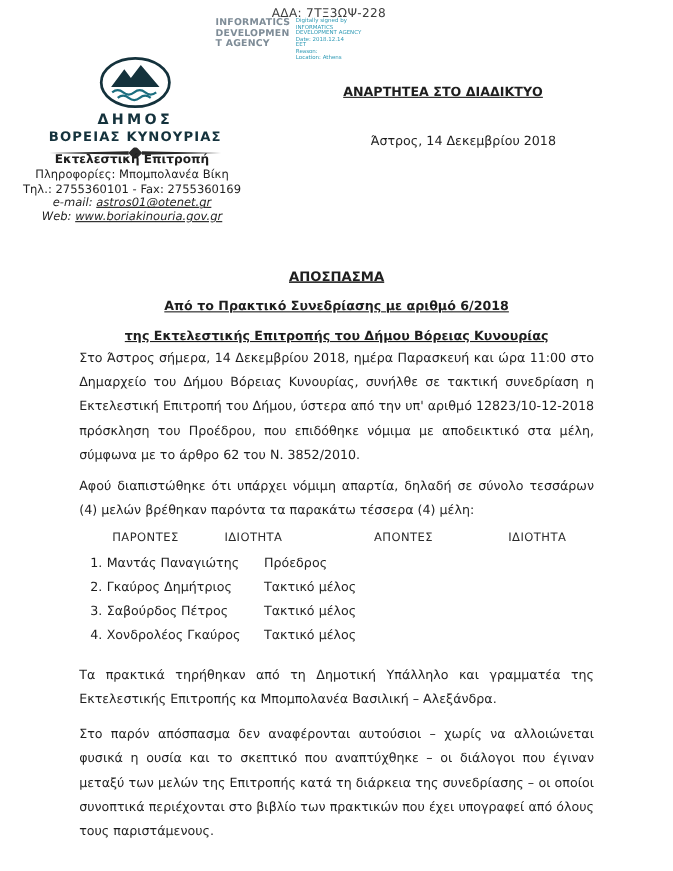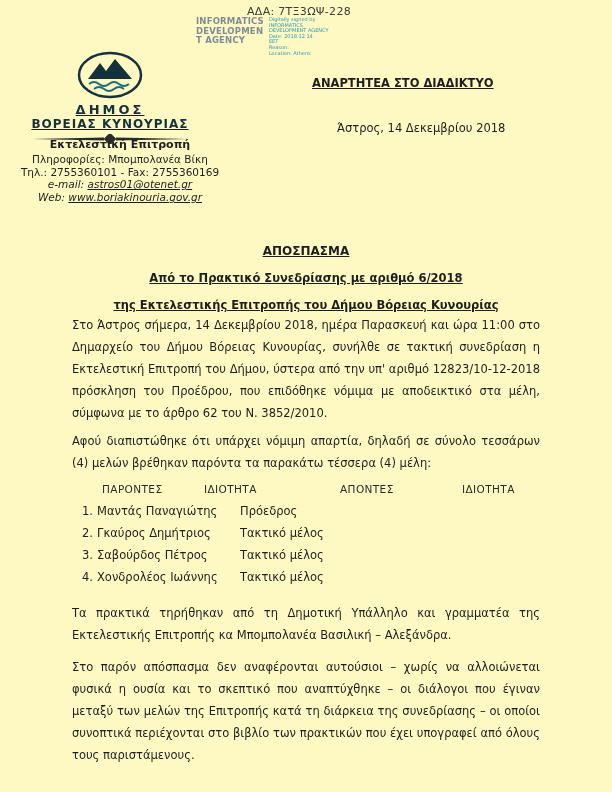--- a/index.html
+++ b/index.html
@@ -1,20 +1,20 @@
 <!DOCTYPE html>
 <html><head>
 <meta charset="utf-8">
 <style>
   html, body { margin: 0; padding: 0; background: #e8e8e8; }
   .page {
     position: relative;
     width: 612px; height: 792px;
     margin: 0 auto;
-    background: #fef9c3;
+    background: #ffffff;
     font-family: "DejaVu Sans", sans-serif;
     color: #1e1e1e;
     overflow: hidden;
   }
 
   
   .ada {
     position: absolute; top: 5px; left: 247px;
     font-size: 11px; color: #3c3c3c; letter-spacing: 0.3px;
   }
@@ -24,21 +24,21 @@
   .stamp-agency {
     color: #7e8c97; font-size: 8.5px; font-weight: bold;
     line-height: 9.5px; letter-spacing: 0.2px; white-space: pre-line;
   }
   .stamp-details {
     color: #2f9ab5; font-size: 5px; line-height: 5.6px; width: 78px;
     white-space: pre-line;
   }
 
   
-  .logo-block { position: absolute; top: 50px; left: 20px; width: 180px; text-align: center; text-decoration: underline; }
+  .logo-block { position: absolute; top: 50px; left: 33px; width: 180px; text-align: center; }
   .logo-svg { display: block; margin: 0 auto; }
   .muni-line1 { font-size: 13px; font-weight: bold; letter-spacing: 3px; margin-top: 2px; color: #14323c; }
   .muni-line2 { font-size: 12px; font-weight: bold; letter-spacing: 1px; color: #14323c; }
   .divider-svg { display: block; margin: 3px auto 0 auto; }
 
   
   .anartitea {
     position: absolute; top: 76px; left: 312px;
     font-size: 11.5px; font-weight: bold; text-decoration: underline;
   }
@@ -148,21 +148,21 @@
       </div>
       <div class="att-row">
         <span class="att-name-cell"><span>2.</span><span class="nm">Γκαύρος Δημήτριος</span></span>
         <span class="att-role-cell">Τακτικό μέλος</span>
       </div>
       <div class="att-row">
         <span class="att-name-cell"><span>3.</span><span class="nm">Σαβούρδος Πέτρος</span></span>
         <span class="att-role-cell">Τακτικό μέλος</span>
       </div>
       <div class="att-row">
-        <span class="att-name-cell"><span>4.</span><span class="nm">Χονδρολέος Ιωάννης</span></span>
+        <span class="att-name-cell"><span>4.</span><span class="nm">Χονδρολέος Γκαύρος</span></span>
         <span class="att-role-cell">Τακτικό μέλος</span>
       </div>
     </div>
 
     <p class="p3">Τα πρακτικά τηρήθηκαν από τη Δημοτική Υπάλληλο και γραμματέα της Εκτελεστικής Επιτροπής κα Μπομπολανέα Βασιλική – Αλεξάνδρα.</p>
     <p class="p4">Στο παρόν απόσπασμα δεν αναφέρονται αυτούσιοι – χωρίς να αλλοιώνεται φυσικά η ουσία και το σκεπτικό που αναπτύχθηκε – οι διάλογοι που έγιναν μεταξύ των μελών της Επιτροπής κατά τη διάρκεια της συνεδρίασης – οι οποίοι συνοπτικά περιέχονται στο βιβλίο των πρακτικών που έχει υπογραφεί από όλους τους παριστάμενους.</p>
   </div>
 
 </div>
 

